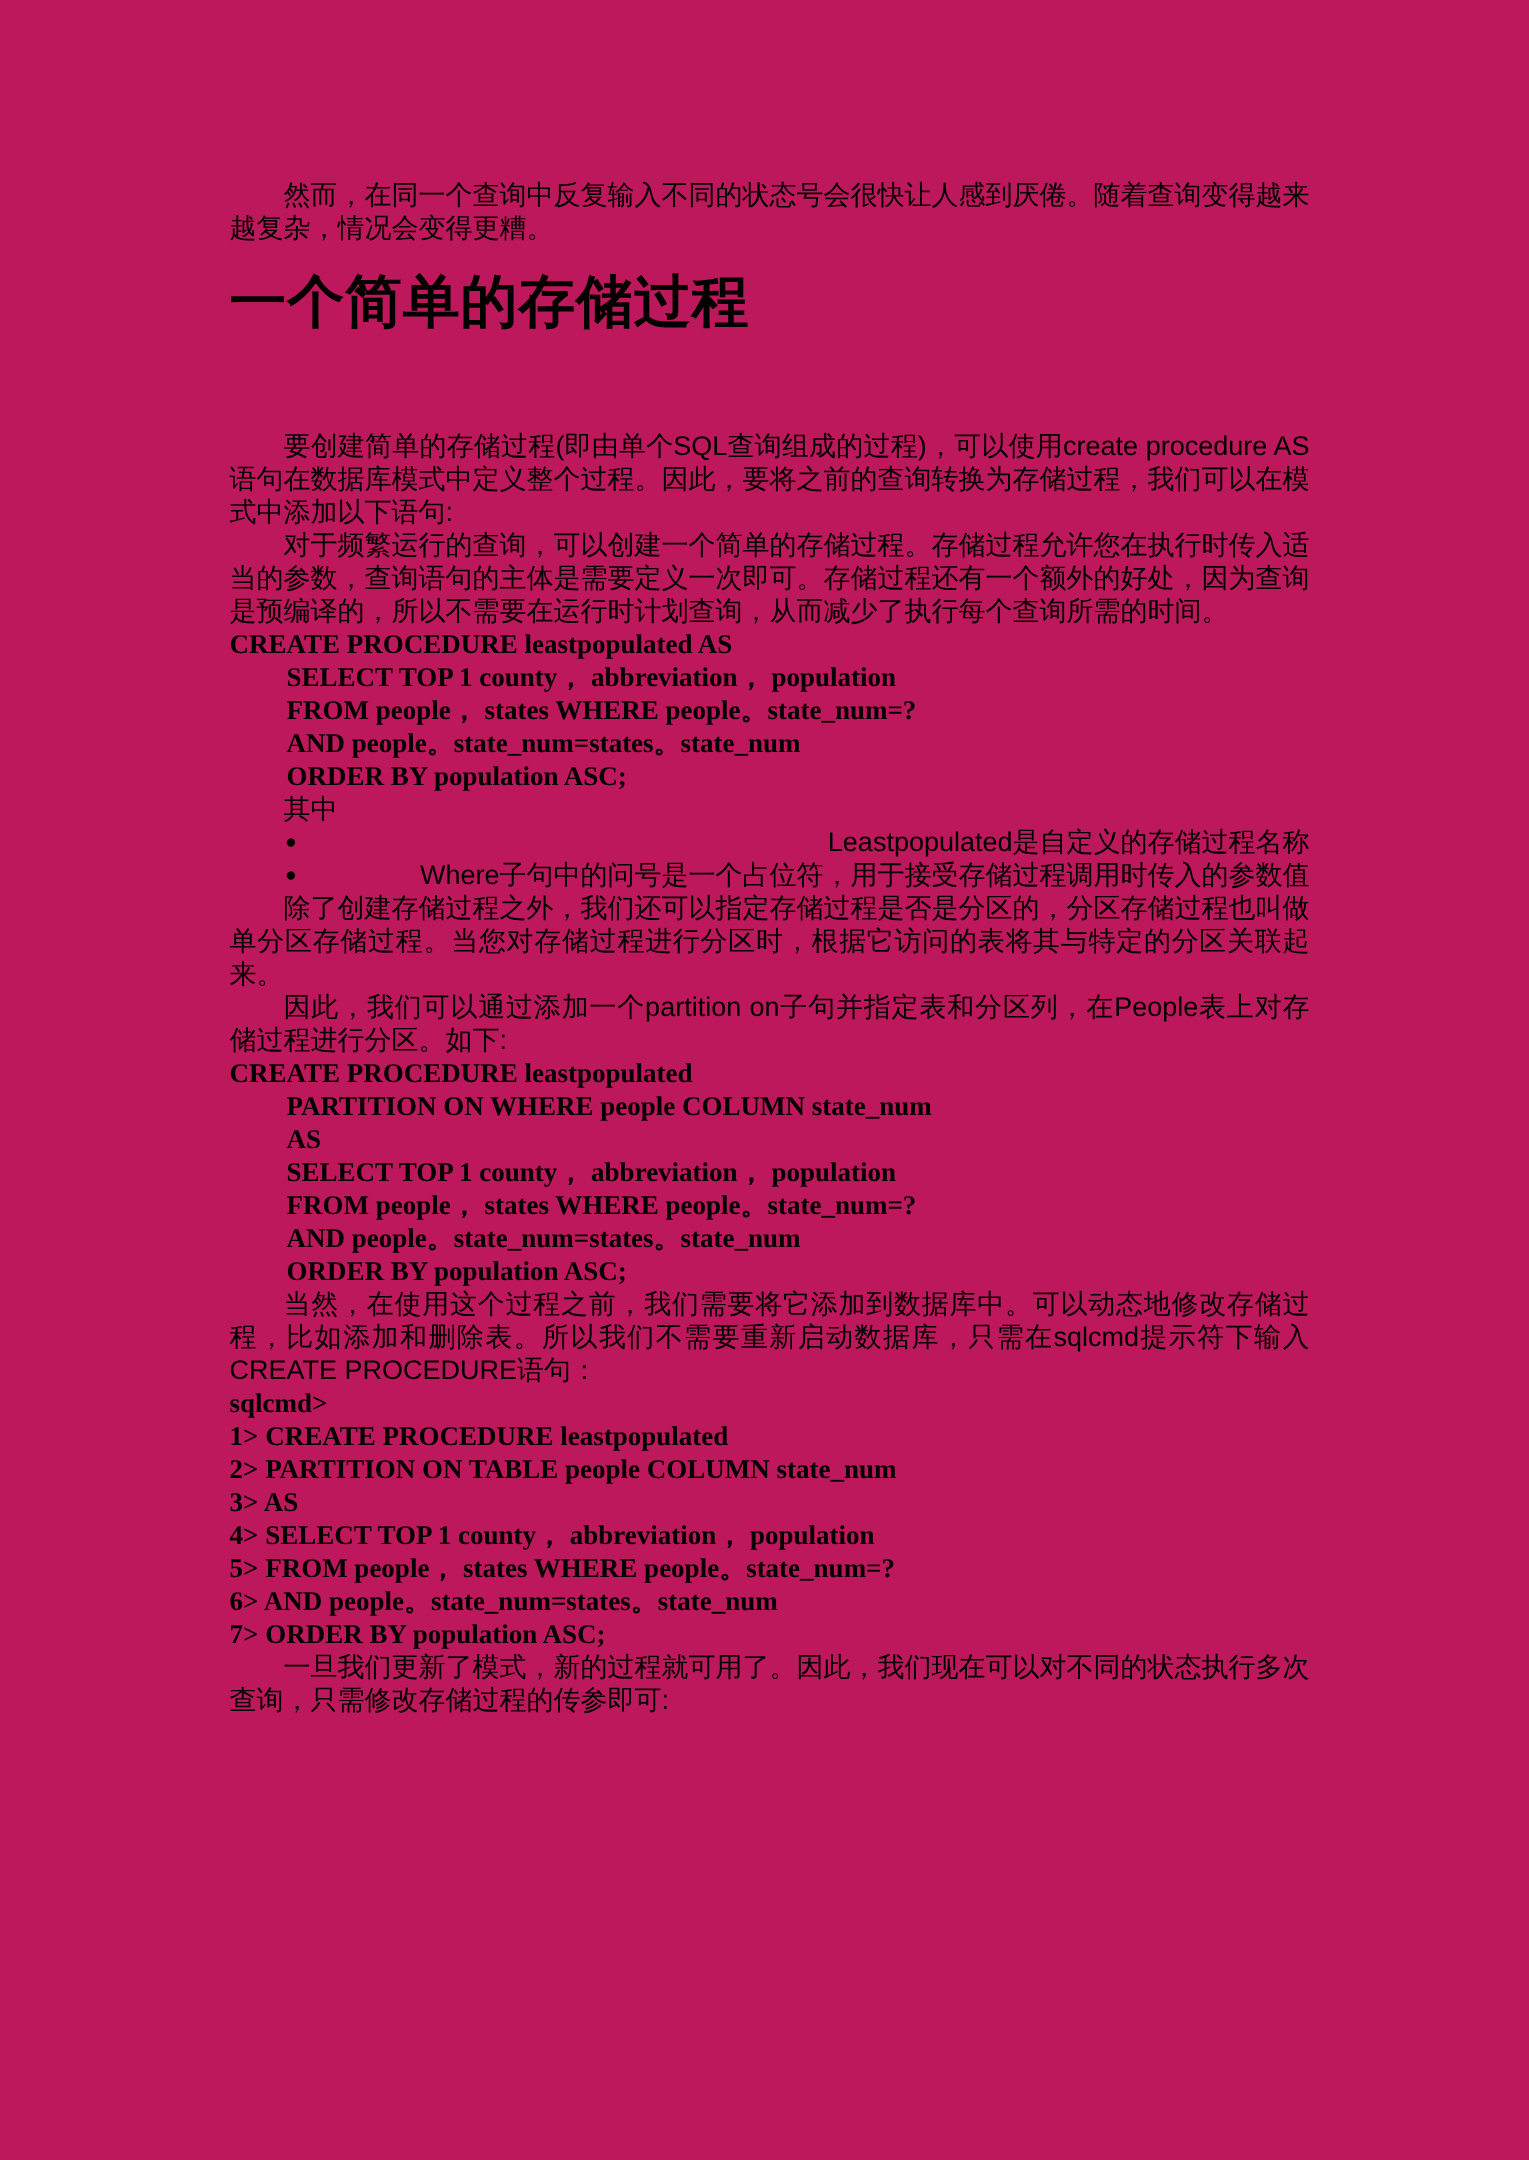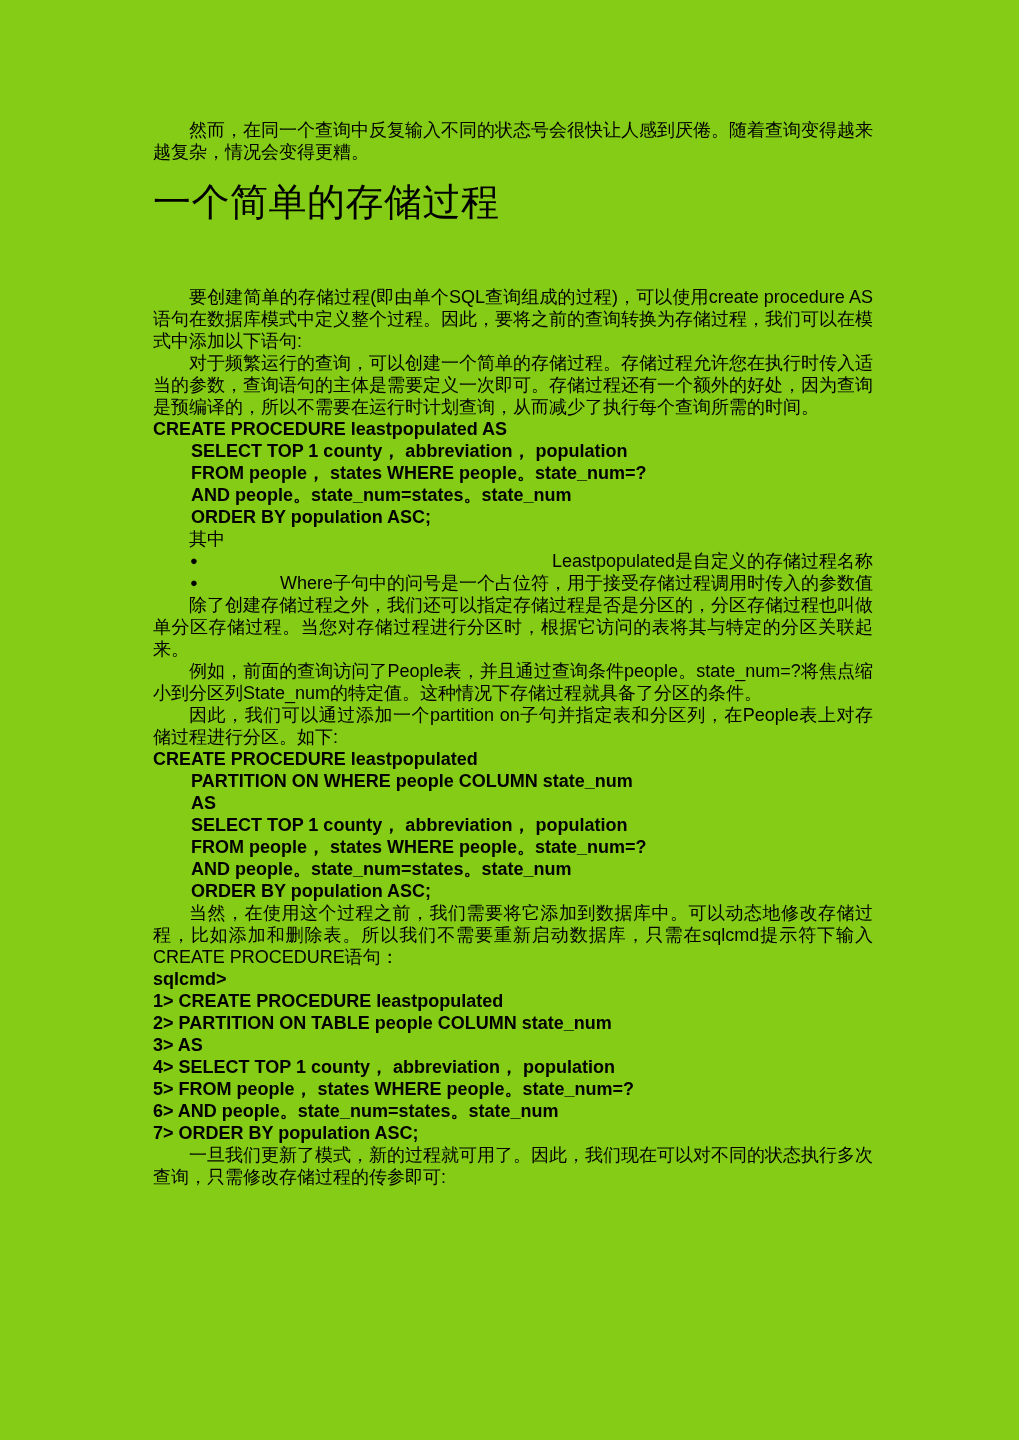--- a/index.html
+++ b/index.html
@@ -1,20 +1,20 @@
 <!DOCTYPE html>
 <html><head>
 <meta charset="utf-8">
 <style>
   html,body { margin:0; padding:0; background:#ffffff; }
   .page {
     position:relative;
     width:1019px;
     height:1440px;
-    background:#84cc16;
+    background:#be185d;
     overflow:hidden;
     font-family:"Liberation Sans","DejaVu Sans",sans-serif;
     color:#000000;
   }
   .content {
     position:absolute;
     left:153px;
     top:119px;
     width:720px;
     font-size:18px;
@@ -22,28 +22,29 @@
     text-align:justify;
   }
   .para {
     margin:0;
     text-indent:2em;
   }
   .heading {
     margin:17px 0 61px 0;
     font-size:38px;
     line-height:45px;
-    font-weight:normal;
+    font-weight:bold;
     text-align:left;
     text-indent:0;
     letter-spacing:0.5px;
   }
   .code-line {
     font-weight:bold;
     text-align:left;
+    font-family:Liberation Serif, serif;
   }
   .code-line.ind { padding-left:38px; }
   .bullet-row {
     display:flex;
     padding-left:37px;
     text-align:left;
   }
   .bullet-marker {
     flex:0 0 44px;
     font-size:13px;
@@ -77,21 +78,20 @@
     <div class="bullet-row">
       <span class="bullet-marker">●</span>
       <span class="bullet-text">Leastpopulated是自定义的存储过程名称</span>
     </div>
     <div class="bullet-row">
       <span class="bullet-marker">●</span>
       <span class="bullet-text">Where子句中的问号是一个占位符，用于接受存储过程调用时传入的参数值</span>
     </div>
 
     <p class="para">除了创建存储过程之外，我们还可以指定存储过程是否是分区的，分区存储过程也叫做单分区存储过程。当您对存储过程进行分区时，根据它访问的表将其与特定的分区关联起来。</p>
-    <p class="para">例如，前面的查询访问了People表，并且通过查询条件people。state_num=?将焦点缩小到分区列State_num的特定值。这种情况下存储过程就具备了分区的条件。</p>
     <p class="para">因此，我们可以通过添加一个partition on子句并指定表和分区列，在People表上对存储过程进行分区。如下:</p>
 
     <div class="code-block">
       <div class="code-line">CREATE PROCEDURE leastpopulated</div>
       <div class="code-line ind">PARTITION ON WHERE people COLUMN state_num</div>
       <div class="code-line ind">AS</div>
       <div class="code-line ind">SELECT TOP 1 county， abbreviation， population</div>
       <div class="code-line ind">FROM people， states WHERE people。state_num=?</div>
       <div class="code-line ind">AND people。state_num=states。state_num</div>
       <div class="code-line ind">ORDER BY population ASC;</div>

